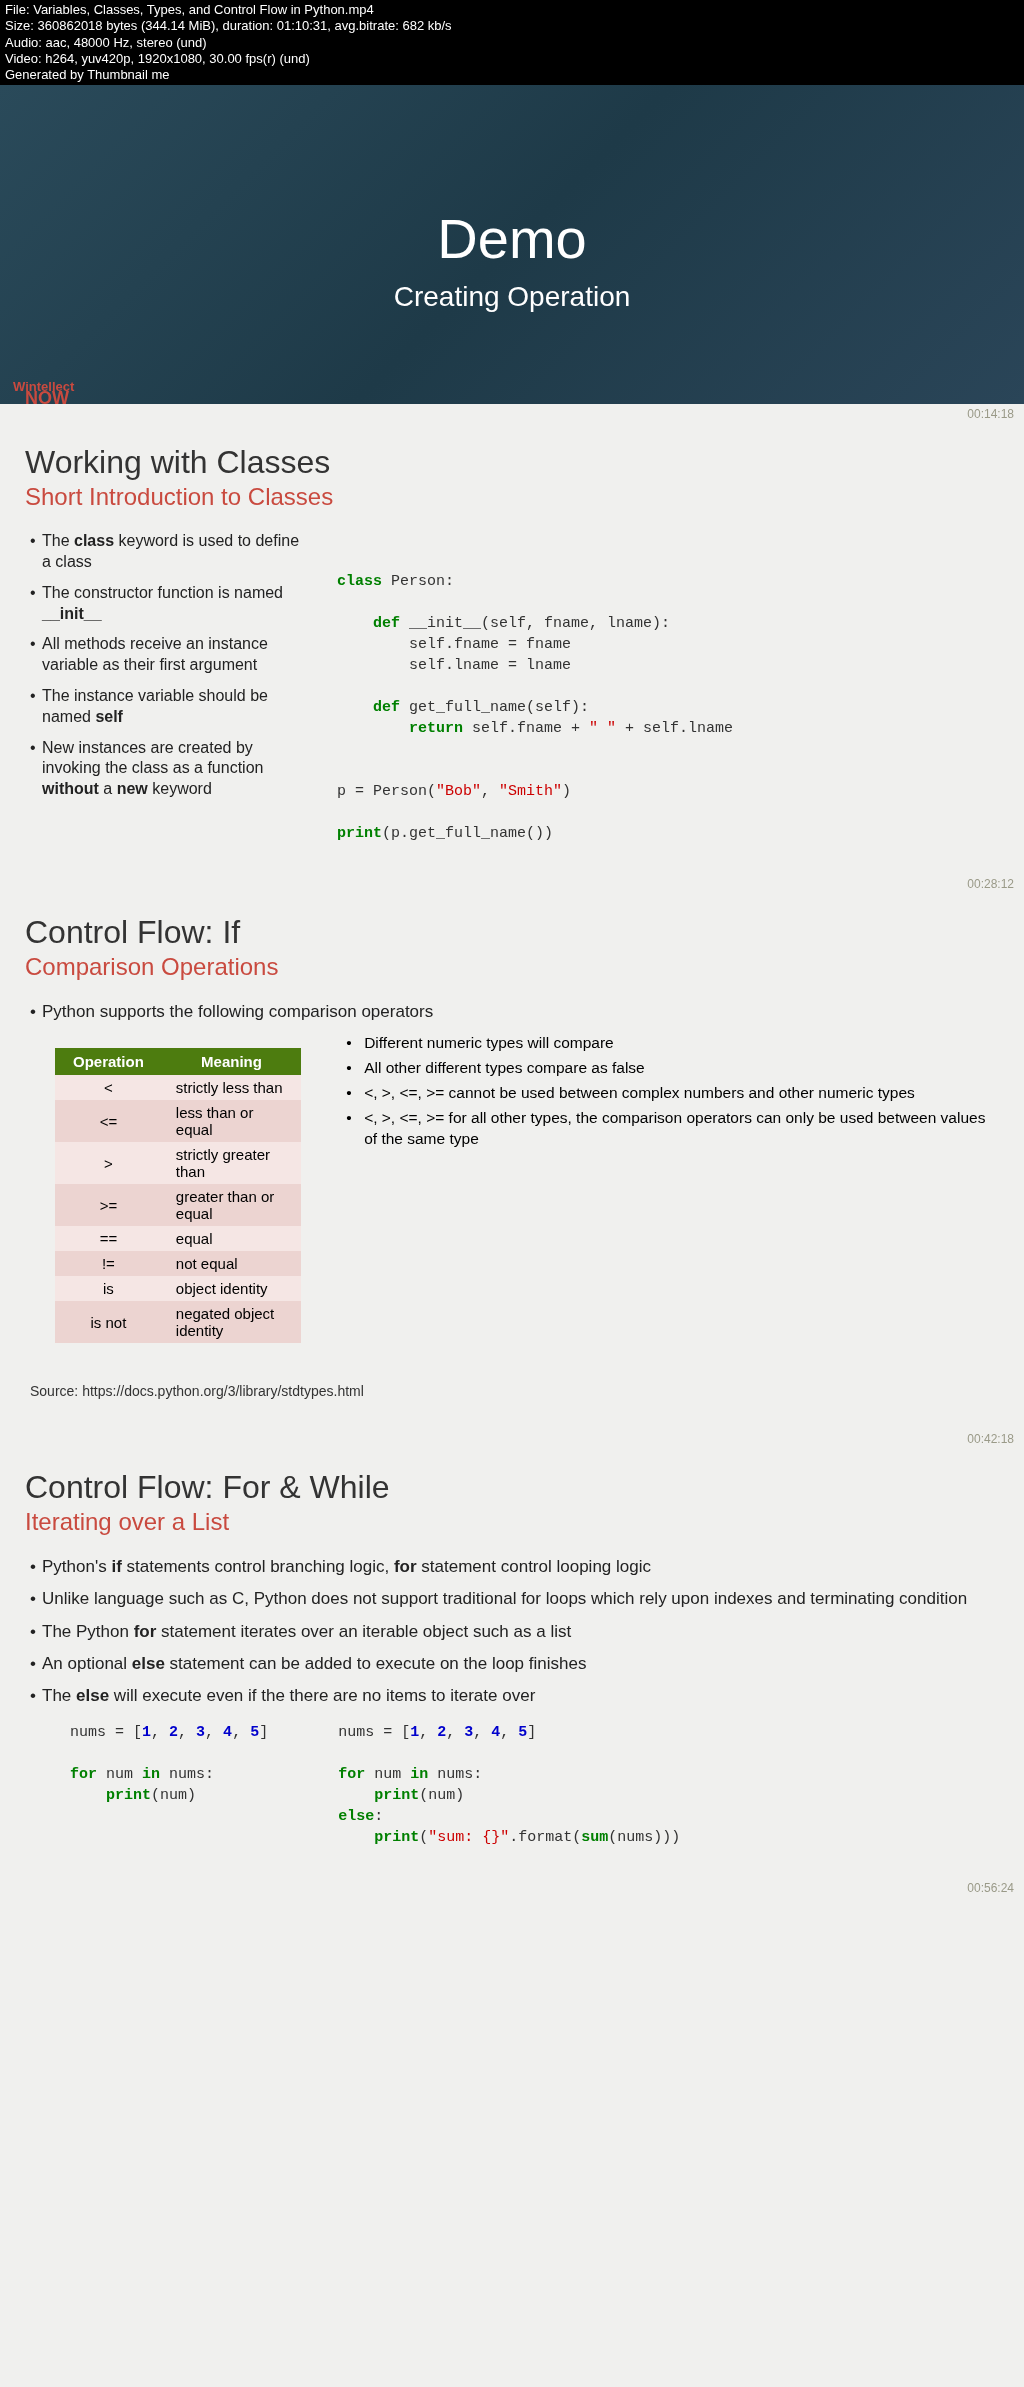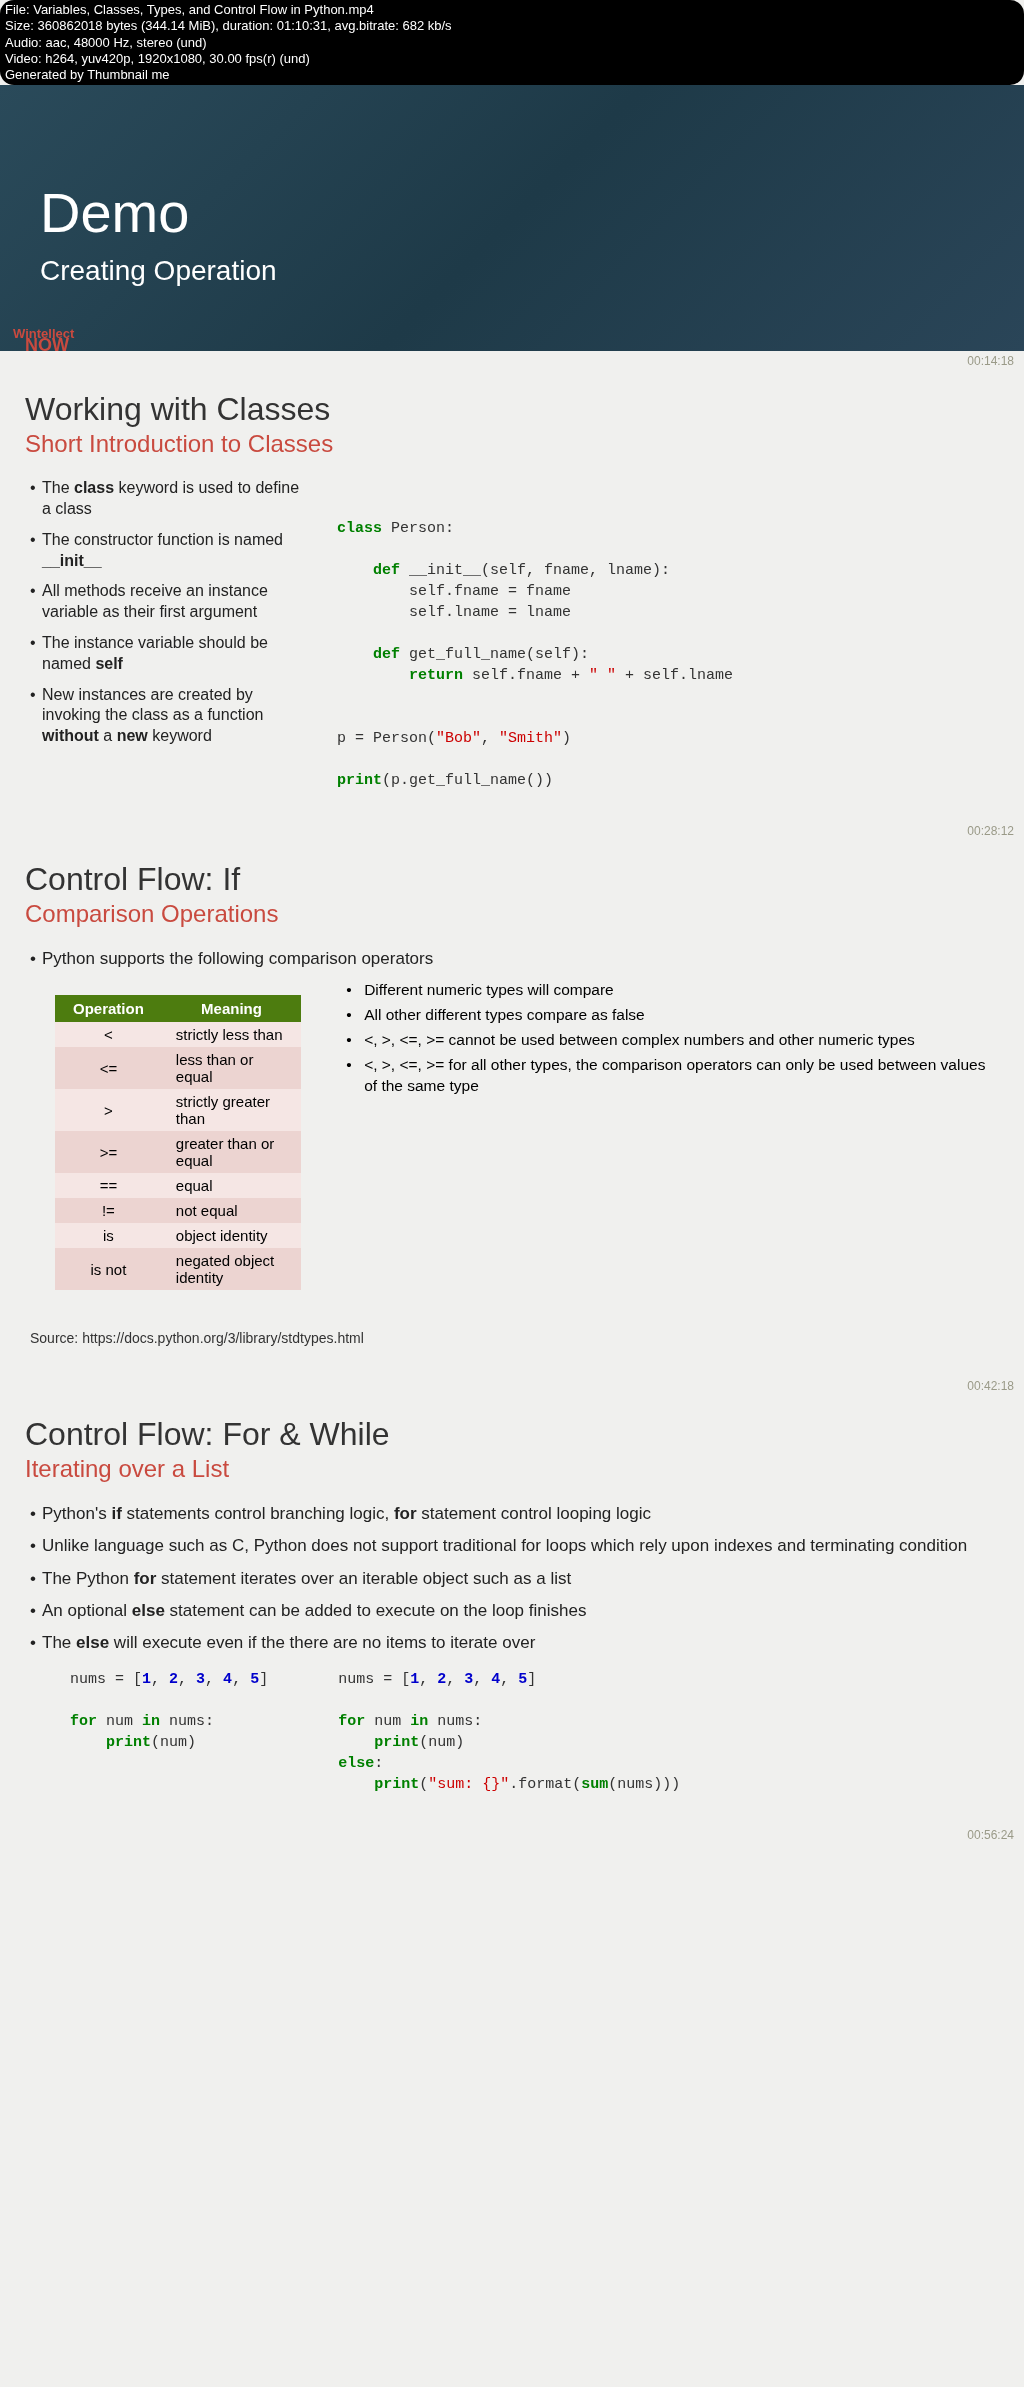--- a/index.html
+++ b/index.html
@@ -1,18 +1,18 @@
 <!DOCTYPE html>
 <html><head>
 <meta charset="utf-8">
 <style>
 * { margin: 0; padding: 0; box-sizing: border-box; }
 body { font-family: Arial, sans-serif; background: #f0f0ee; width: 1024px; }
-.header-black { background: #000; color: #fff; padding: 2px 5px; font-size: 13px; line-height: 1.25; border-radius: 14px; }
-.demo-slide { background: linear-gradient(135deg, #2a4a5a 0%, #1e3a48 50%, #2a4558 100%); height: 266px; padding: 40px 40px 10px 40px; position: relative; color: #fff; display: flex; flex-direction: column; justify-content: center; }
+.header-black { background: #000; color: #fff; padding: 2px 5px; font-size: 13px; line-height: 1.25; }
+.demo-slide { background: linear-gradient(135deg, #2a4a5a 0%, #1e3a48 50%, #2a4558 100%); height: 319px; padding: 40px 40px 10px 40px; position: relative; color: #fff; display: flex; flex-direction: column; justify-content: center; text-align: center; }
 .demo-title { font-size: 56px; font-weight: 300; margin-bottom: 10px; }
 .demo-sub { font-size: 28px; font-weight: 300; }
 .logo-w { position: absolute; bottom: 10px; left: 13px; color: #c94a3f; font-size: 13px; font-weight: bold; }
 .logo-now { position: absolute; bottom: -5px; left: 25px; color: #c94a3f; font-size: 18px; font-weight: bold; }
 .timestamp { text-align: right; font-size: 12px; color: #9a9a88; padding: 3px 10px; background: #f0f0ee; }
 .slide { background: #f0f0ee; padding: 20px 25px 30px 25px; }
 .slide-title { font-size: 32px; color: #333; font-weight: 400; margin-bottom: 2px; }
 .slide-sub { font-size: 24px; color: #c94a3f; margin-bottom: 20px; }
 .two-col { display: flex; gap: 32px; }
 .col-left { flex: 0 0 280px; }

